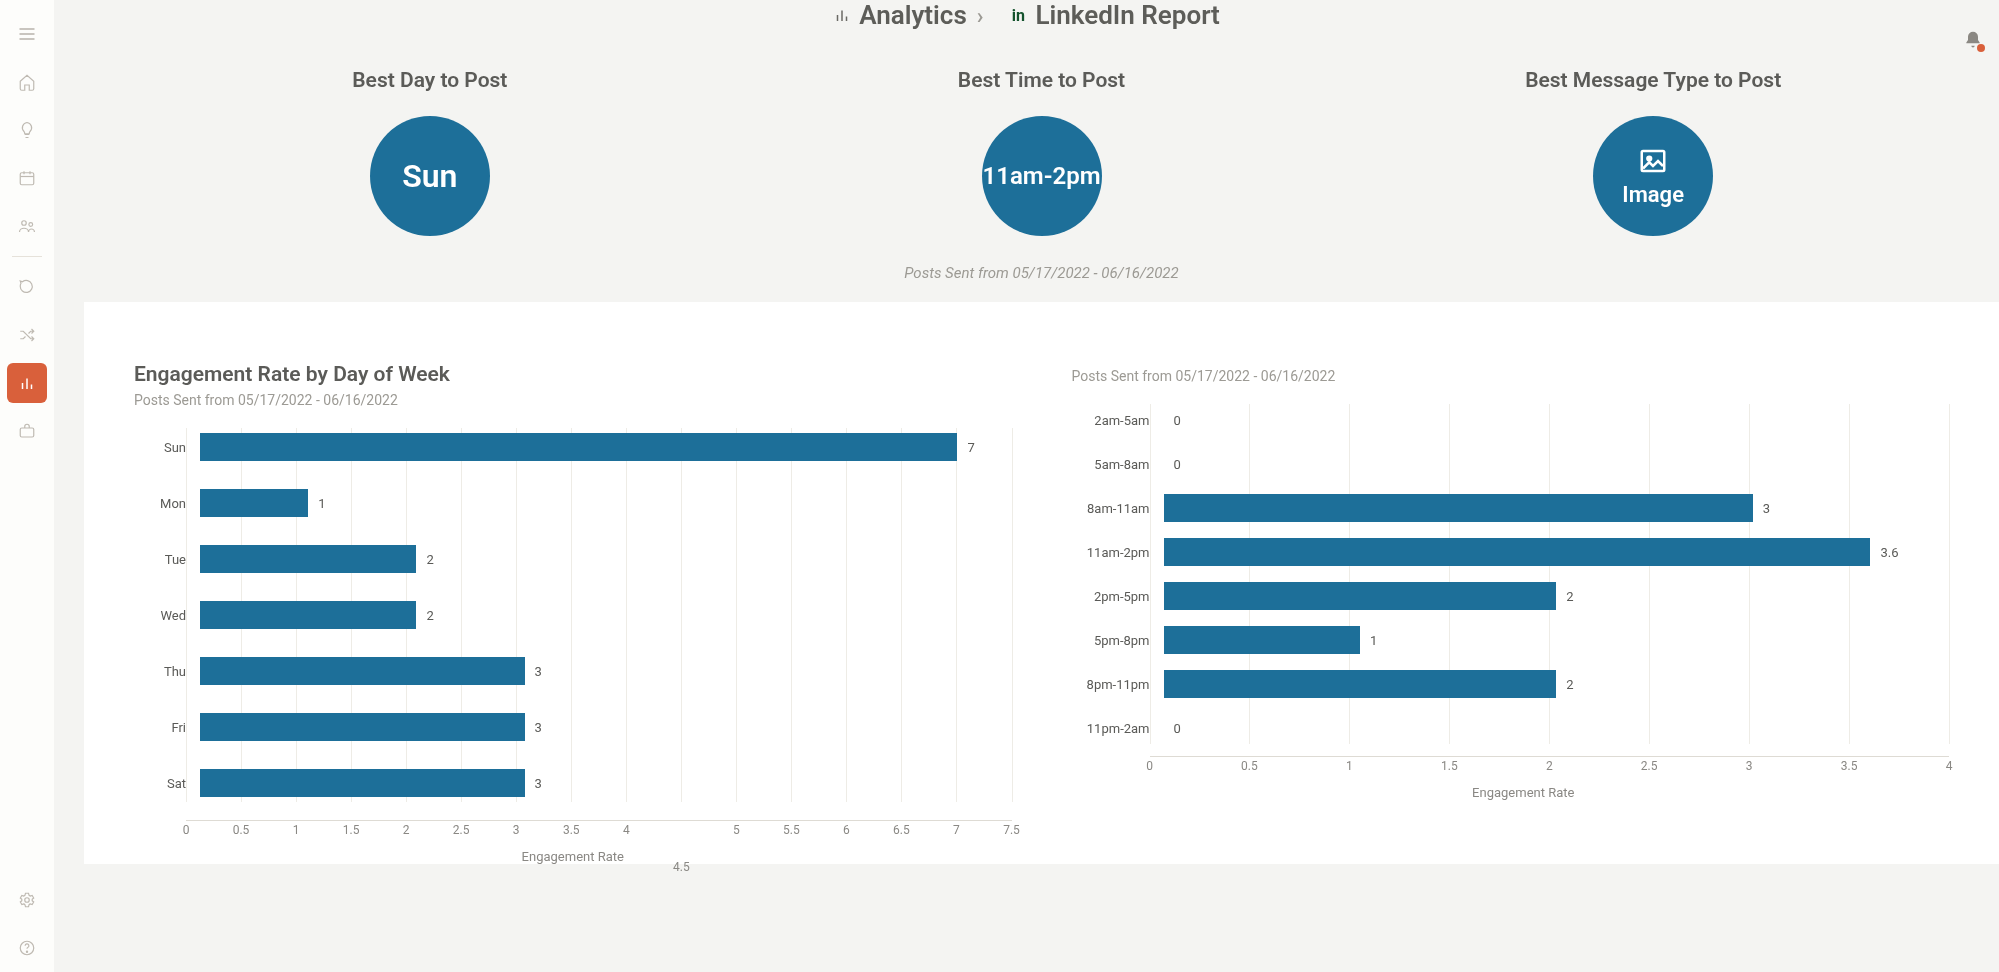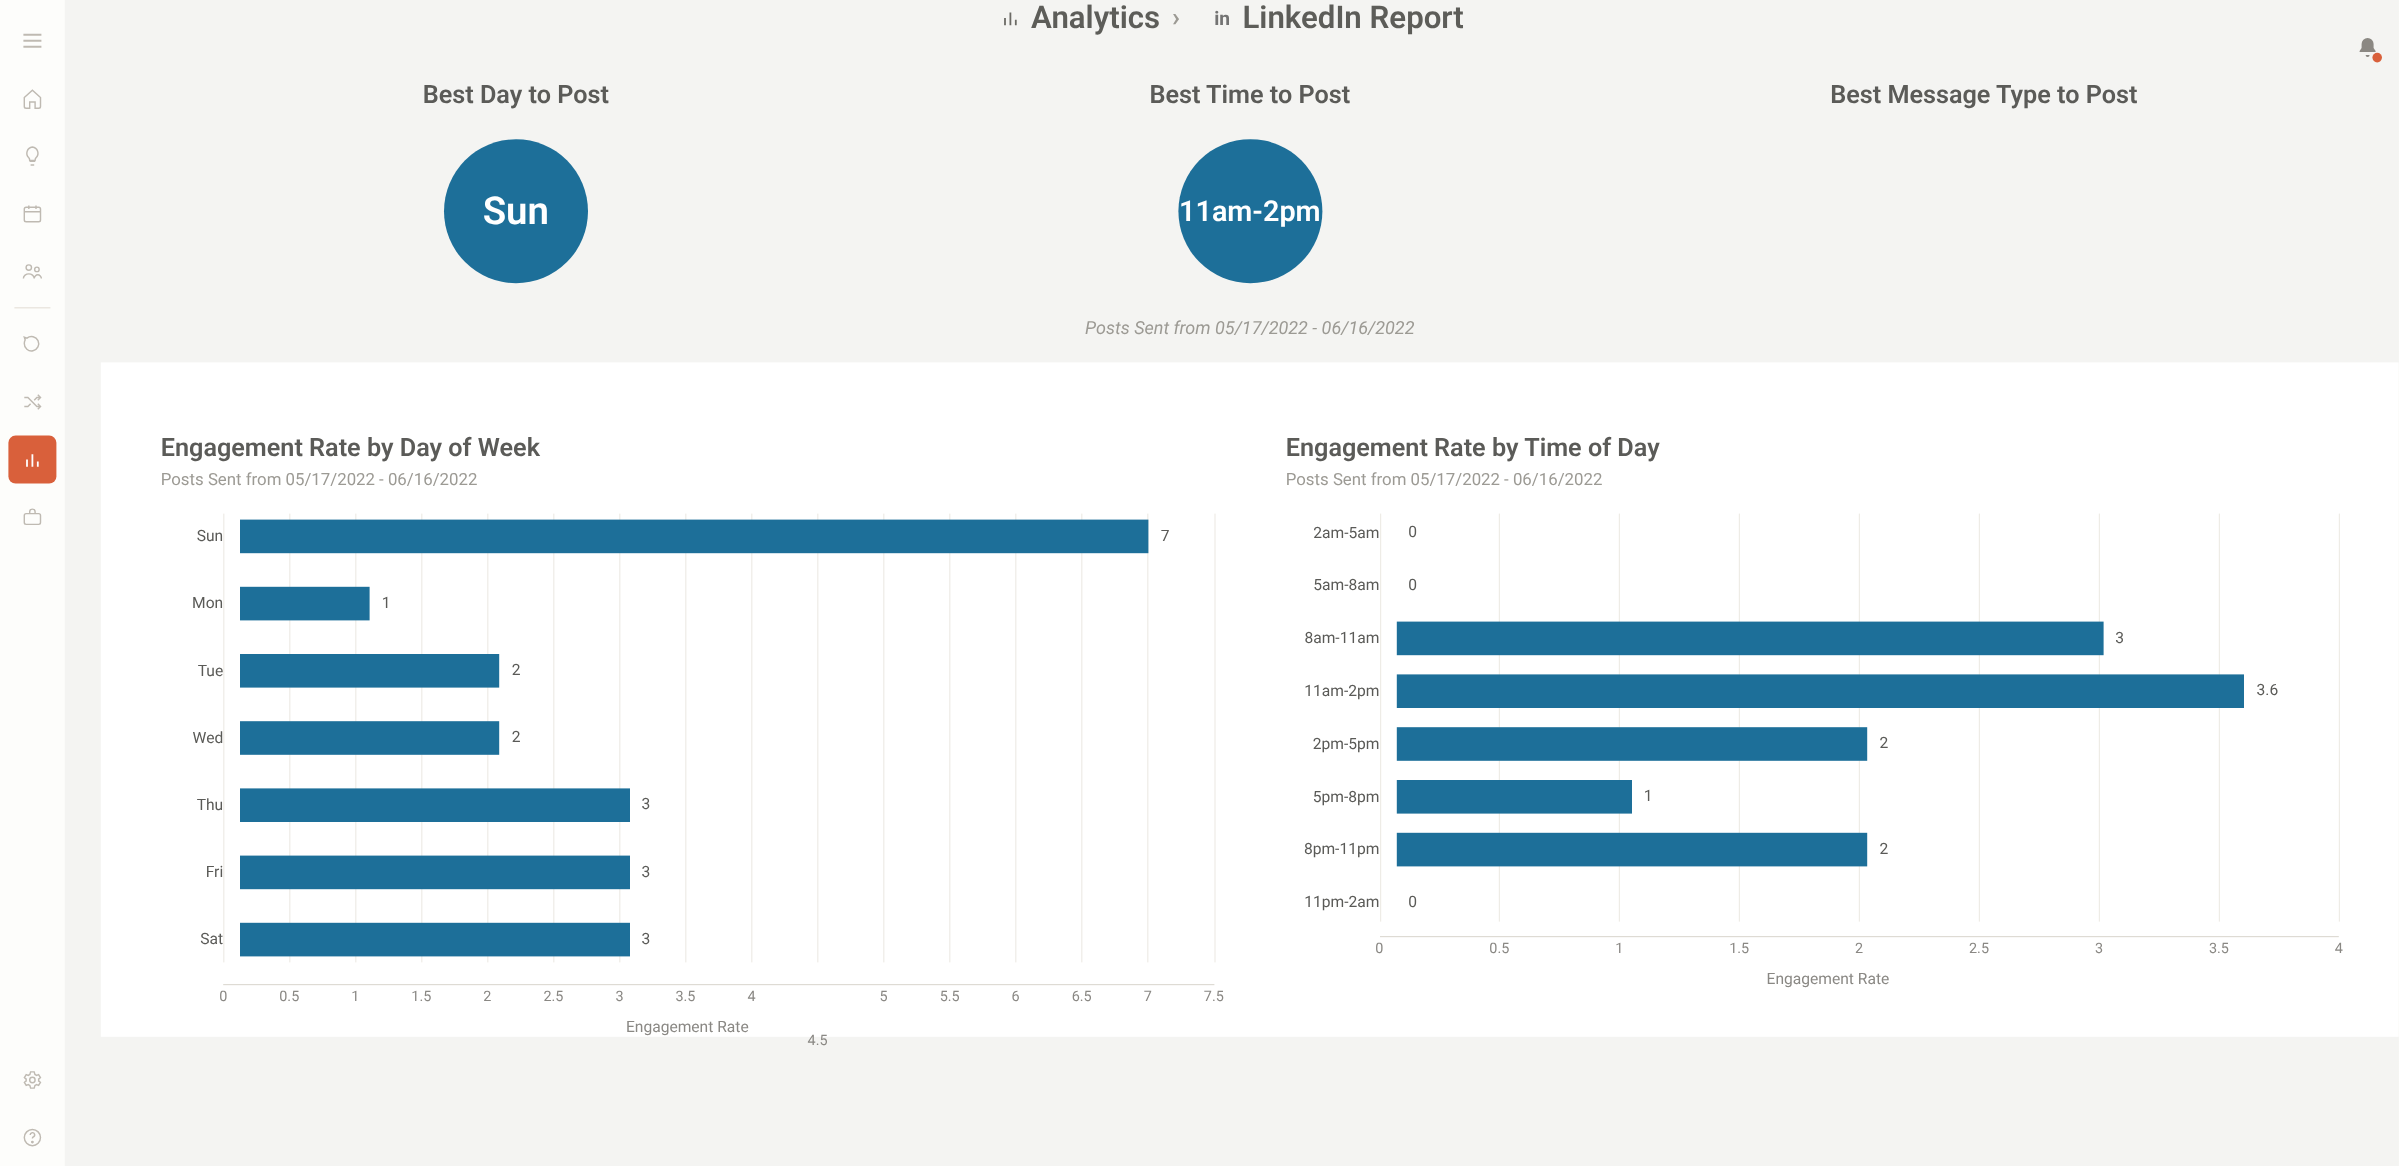--- a/index.html
+++ b/index.html
@@ -6,21 +6,21 @@
   
   .app{display:flex;min-height:100vh;width:1999px;}
   .sidebar{width:54px;background:#fdfdfb;display:flex;flex-direction:column;align-items:center;padding-top:10px;color:#bfbab2;flex-shrink:0;}
   .sidebar .s-item{width:40px;height:40px;display:flex;align-items:center;justify-content:center;margin:4px 0;border-radius:6px;cursor:pointer;}
   .sidebar .s-item.active{background:#d9603b;color:#fff;}
   .sidebar .s-sep{width:30px;height:1px;background:#e6e2da;margin:6px 0;}
   .sidebar .spacer{flex:1;}
   .main{flex:1;display:flex;flex-direction:column;}
   .topbar{height:50px;display:flex;align-items:center;padding:0 16px;color:#5a5a57;flex-direction:column;}
   .topbar .crumb{display:flex;align-items:center;font-size:26px;font-weight:600;color:#5d5d59;}
-  .topbar .in-badge{display:inline-flex;align-items:center;justify-content:center;font-size:16px;font-weight:700;width:22px;height:22px;margin:0 6px 0 14px;color:#737373;}
+  .topbar .in-badge{display:inline-flex;align-items:center;justify-content:center;font-size:16px;font-weight:700;width:22px;height:22px;margin:0 6px 0 14px;color:#14532d;}
   .topbar .chev{margin:0 10px;color:#9c9a94;font-size:22px;}
   .topbar .ana-ico{margin-right:8px;}
   .topbar .bell{margin-left:auto;position:relative;color:#8b8883;}
   .dot{position:absolute;width:8px;height:8px;border-radius:50%;background:#d9603b;right:-2px;bottom:-2px;}
   .content{padding:0 0 40px 0;margin-left:30px;}
   
   .highlights{display:flex;flex-direction:column;background:#f4f4f2;padding:18px 40px 20px 40px;}
   .hl-row{display:flex;justify-content:space-between;}
   .hl{flex:1;display:flex;flex-direction:column;align-items:center;}
   .hl-title{font-size:21px;font-weight:600;color:#5b5b58;margin-bottom:24px;}
@@ -162,20 +162,30 @@
             </div>
           </div>
           <div class="hl">
             <div class="hl-title">Best Time to Post</div>
             <div class="circle med">
               <span style="text-align:center;">11am-2pm</span>
             </div>
           </div>
           <div class="hl">
             <div class="hl-title">Best Message Type to Post</div>
+            <div class="circle small">
+              <span class="icon">
+                <svg width="34" height="30" viewBox="0 0 24 24" fill="none" stroke="#fff" stroke-width="2">
+                    <rect x="3" y="4" width="18" height="16" rx="1"></rect>
+                    <circle cx="9" cy="10" r="1.5" fill="#fff"></circle>
+                    <path d="M4 18l5-5 3 3 4-4 4 4"></path>
+                  </svg>
+              </span>
+              <span>Image</span>
+            </div>
           </div>
         </div>
         <div class="hl-foot">Posts Sent from 05/17/2022 - 06/16/2022</div>
       </section>
 
       <section class="charts-row">
 
         <div class="chart-card">
           <h3 class="chart-title">Engagement Rate by Day of Week</h3>
           <div class="chart-sub">Posts Sent from 05/17/2022 - 06/16/2022</div>
@@ -265,21 +275,20 @@
                 <div class="tick" style="left: 80%;">6</div>
                 <div class="tick" style="left: 86.6667%;">6.5</div>
                 <div class="tick" style="left: 93.3333%;">7</div>
                 <div class="tick" style="left: 100%;">7.5</div>
               </div>
             <div class="axis-label">Engagement Rate</div>
           </div>
         </div>
 
         <div class="chart-card">
-          <h3 class="chart-title">Engagement Rate by Time of Day</h3>
           <div class="chart-sub">Posts Sent from 05/17/2022 - 06/16/2022</div>
           <div class="chart-area">
             <div class="bars" id="bars-1" style="position: relative;">
                 <div style="position: absolute; inset: 0px 0px 0px 78px; pointer-events: none;">
                   <div class="grid" style="left: 0%;"></div>
                   <div class="grid" style="left: 12.5%;"></div>
                   <div class="grid" style="left: 25%;"></div>
                   <div class="grid" style="left: 37.5%;"></div>
                   <div class="grid" style="left: 50%;"></div>
                   <div class="grid" style="left: 62.5%;"></div>

